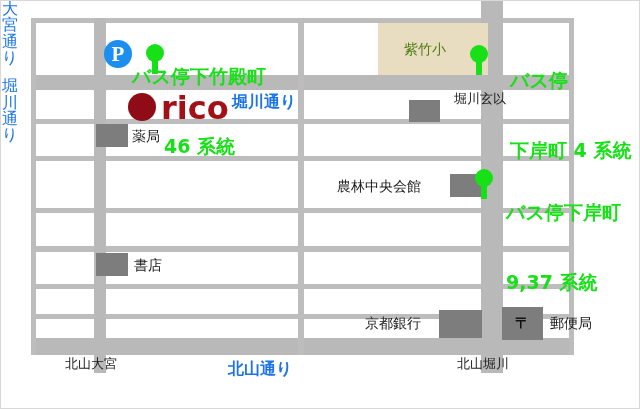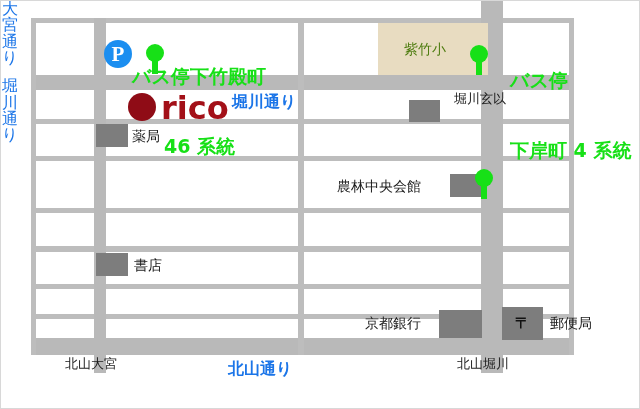--- a/index.html
+++ b/index.html
@@ -204,19 +204,23 @@
   </div>
   <div class="lbl lbl-bus" style="left:509px; top:22px;">
     <div>バス停</div>
     <div>下岸町 4 系統</div>
   </div>
 
   <div class="bus-pin" style="left:474px; top:168px;">
     <div class="head"></div>
     <div class="stem"></div>
   </div>
+  <div class="lbl lbl-bus" style="left:505px; top:154px;">
+    <div>バス停下岸町</div>
+    <div>9,37 系統</div>
+  </div>
 
   <div class="park-icon" style="left:103px; top:39px;">P</div>
 
   <div class="rico-dot" style="left:127px; top:92px;"></div>
   <div class="rico-text" style="left:160px; top:91px;text-align:center;">rico</div>
 
 </div>
 
 </body></html>

